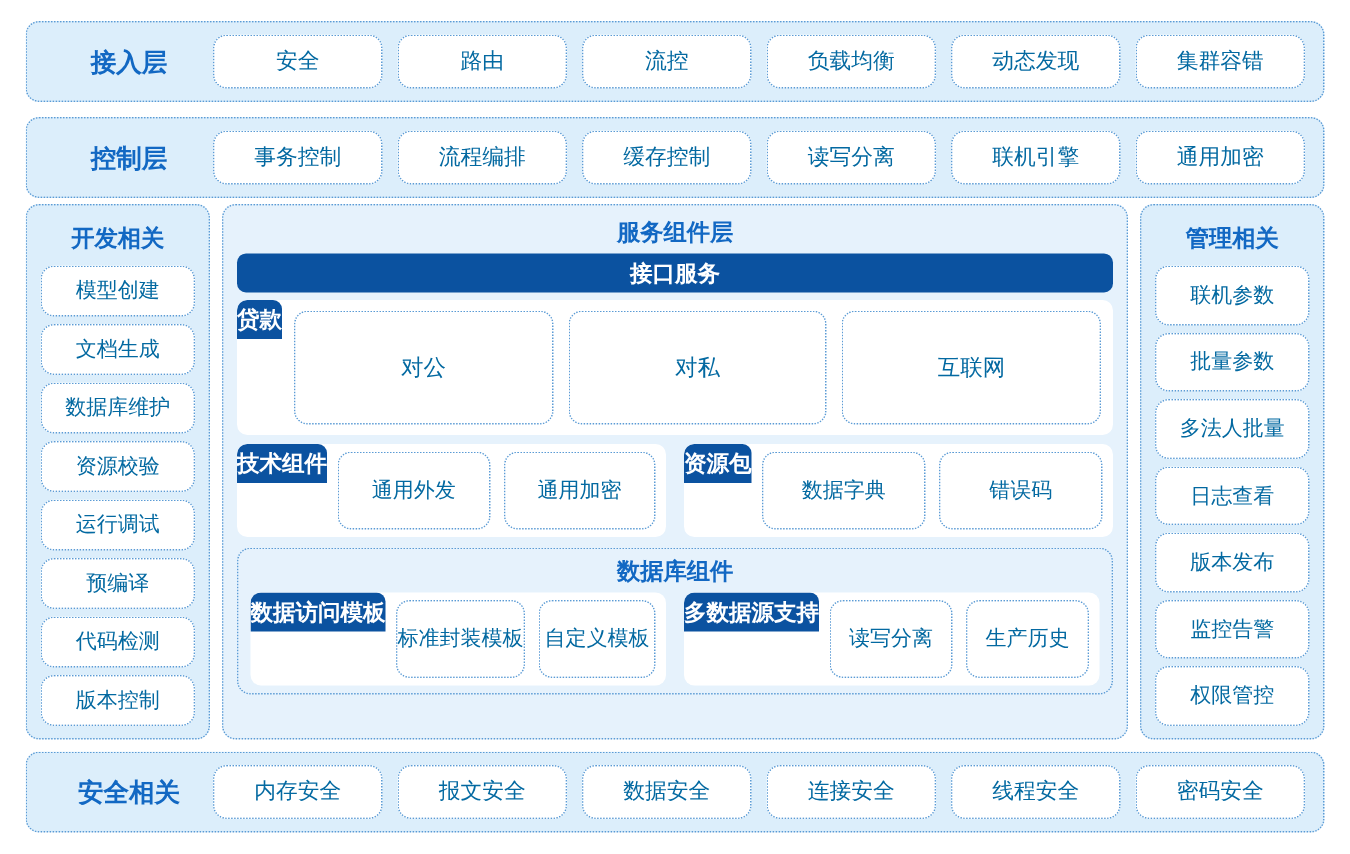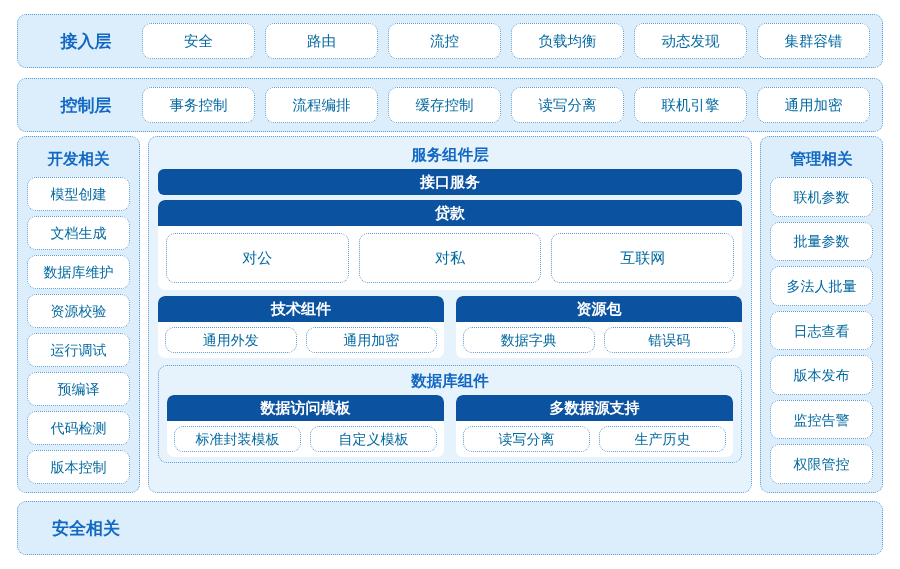--- a/index.html
+++ b/index.html
@@ -180,21 +180,21 @@
     flex: none;
     margin-top: 2px;
   }
 
   
   .card {
     background: #ffffff;
     border-radius: 7px;
     box-sizing: border-box;
     display: flex;
-    flex-direction: column;
+    flex-direction: row;
     overflow: hidden;
   }
   .card > .bar { flex: none; height: 26px; }
   .card > .card-body {
     flex: 1;
     display: flex;
     align-items: center;
     gap: 10px;
     padding: 7px 8px;
     box-sizing: border-box;
@@ -350,15 +350,23 @@
         <div class="pill">版本发布</div>
         <div class="pill">监控告警</div>
         <div class="pill">权限管控</div>
       </div>
     </div>
 
   </div>
 
   <div class="panel band" id="band-security">
     <div class="row-title">安全相关</div>
+    <div class="band-items">
+      <div class="pill">内存安全</div>
+      <div class="pill">报文安全</div>
+      <div class="pill">数据安全</div>
+      <div class="pill">连接安全</div>
+      <div class="pill">线程安全</div>
+      <div class="pill">密码安全</div>
+    </div>
   </div>
 
 </div>
 
 </body></html>

